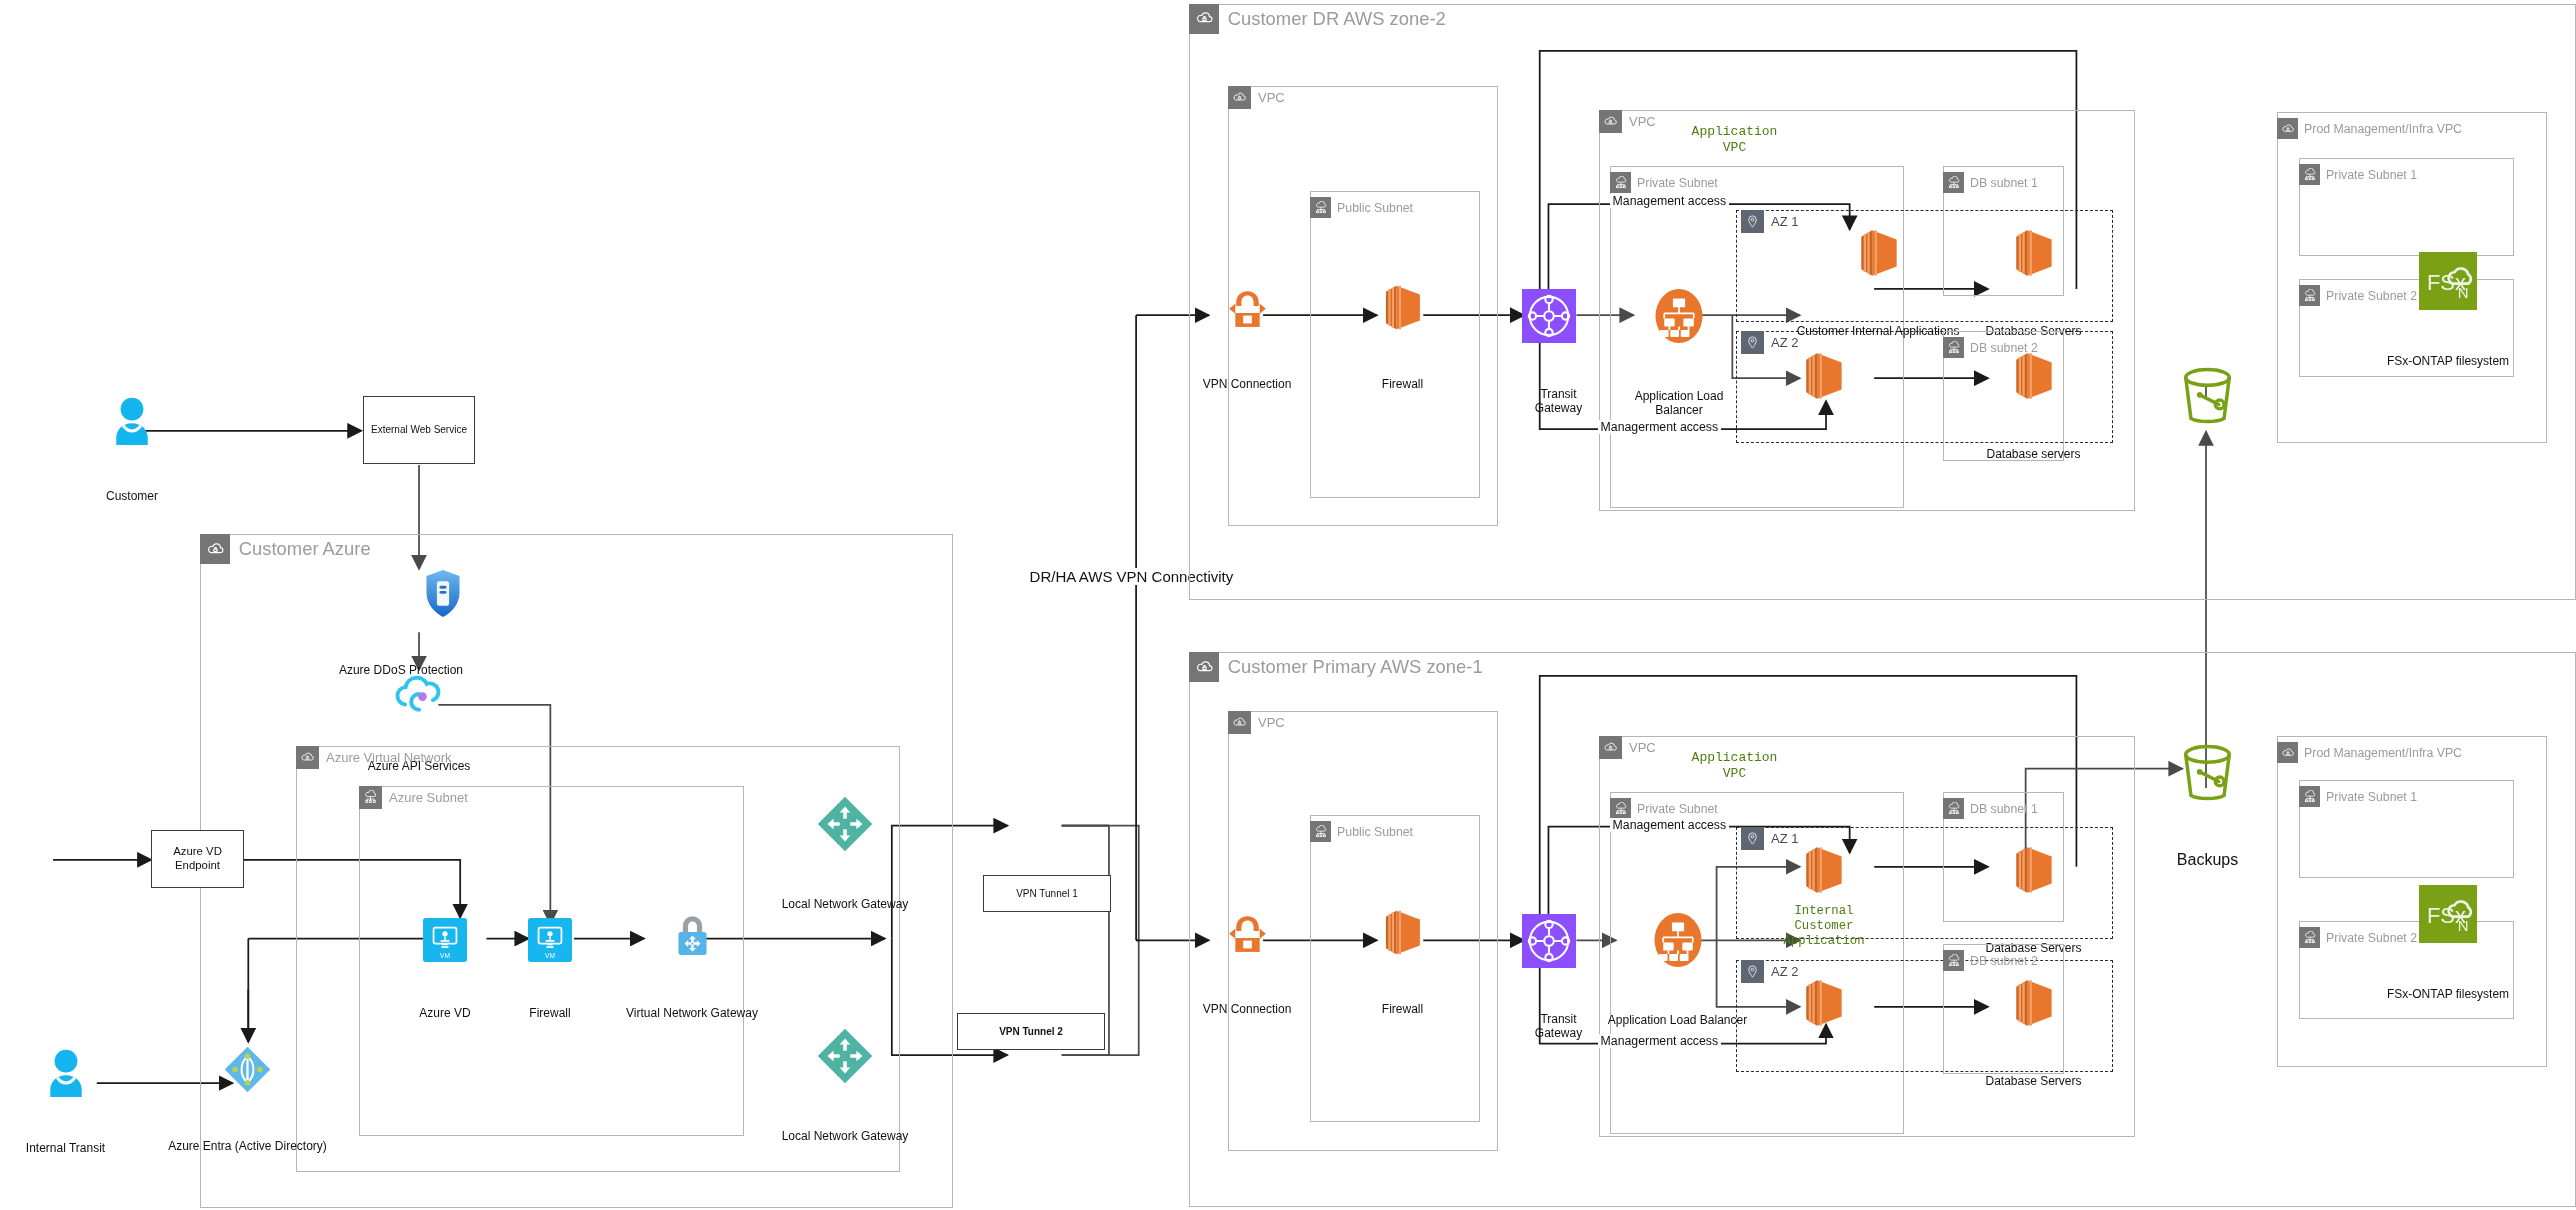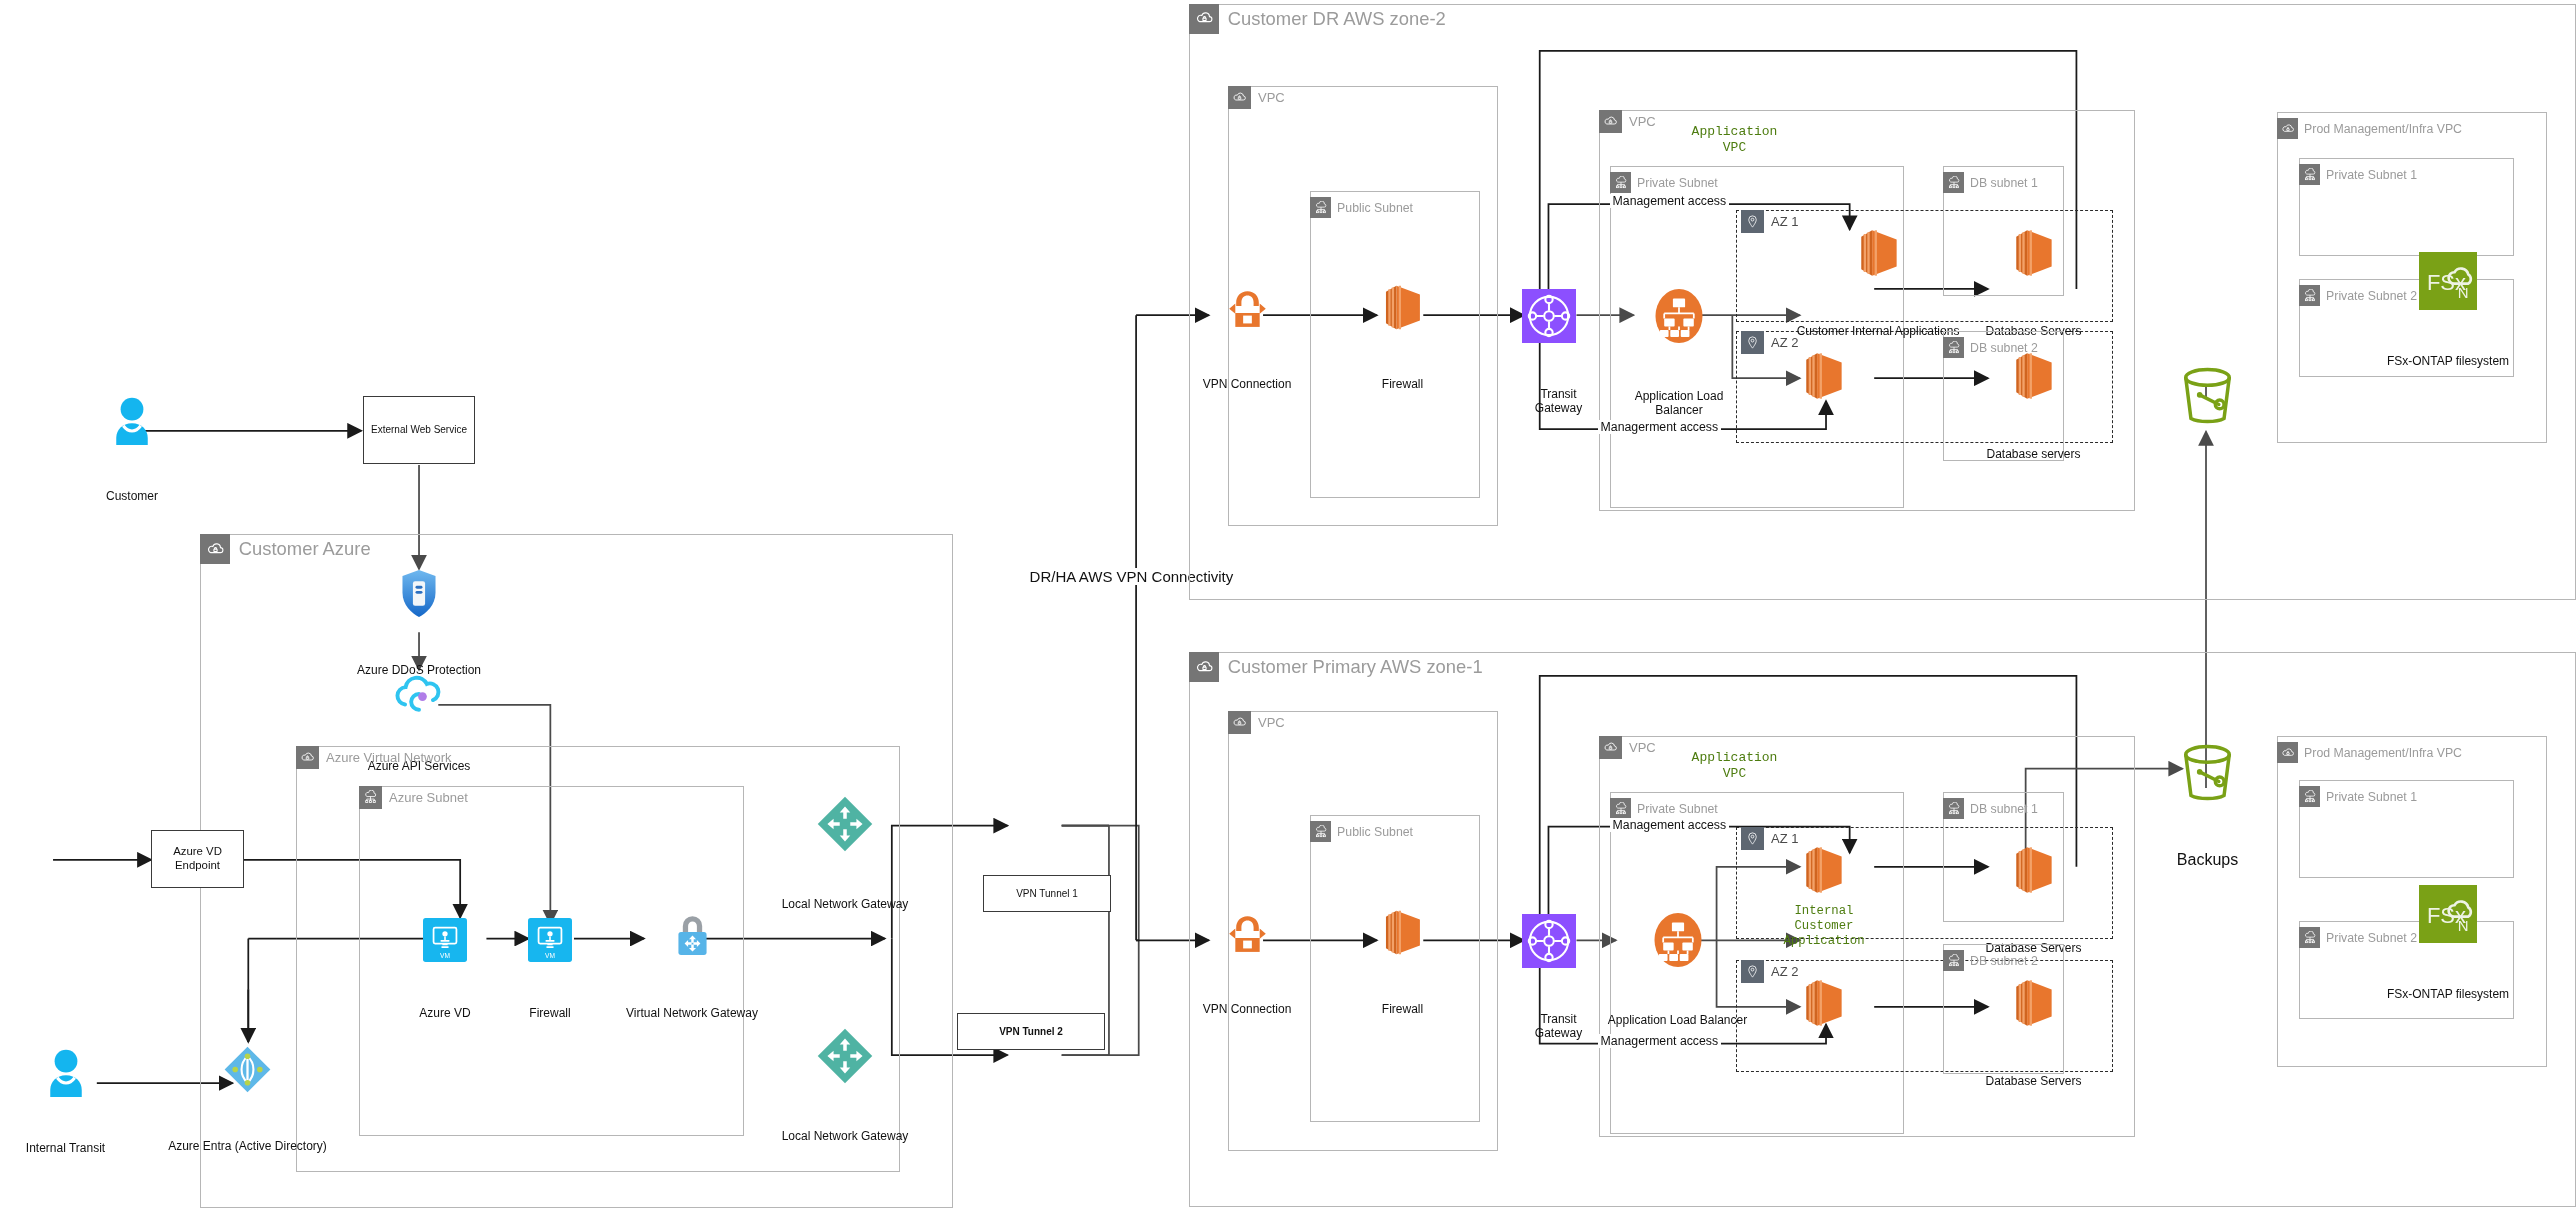--- a/index.html
+++ b/index.html
@@ -195,21 +195,21 @@
       <path d="M26 31c-11 0-18 7.5-18 17v8h36v-8c0-9.5-7-17-18-17z" fill="#14b5ef"></path>
       <path d="M16 34c3 4 7 6 10 6s7-2 10-6" stroke="#fff" stroke-width="3.4" fill="none"></path>
     </svg>
     <div class="cap">Customer</div>
   </div>
 
   <div class="tbox" style="left:363px;top:396px;width:112px;height:68px;">
     <span>External Web Service</span>
   </div>
 
-  <div class="node" style="left:375px;top:568px;width:88px;">
+  <div class="node" style="left:375px;top:568px;width:88px;align-items:flex-end;">
     <svg width="40" height="51" viewBox="0 0 46 58">
       <defs>
           <linearGradient id="shg" x1="0" y1="0" x2="0" y2="1">
         <stop offset="0" stop-color="#6fb8ef"></stop>
             <stop offset="1" stop-color="#1668c8"></stop>
           </linearGradient>
         </defs>
       <path d="M23 2 L42 9 v19c0 14-11 24-19 28C15 52 4 42 4 28V9z" fill="url(#shg)"></path>
       <rect x="16" y="15" width="14" height="28" rx="2.5" fill="#f2f6f9"></rect>
       <rect x="19" y="20" width="8" height="3.4" rx="1.7" fill="#2b6fc0"></rect>

